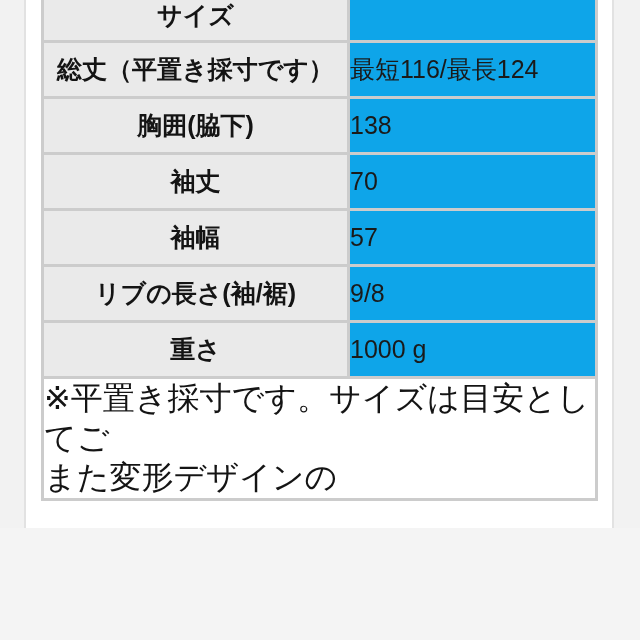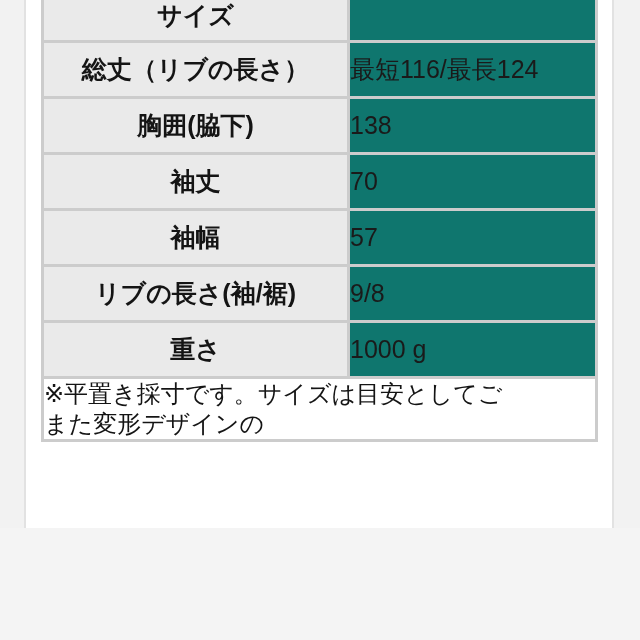--- a/index.html
+++ b/index.html
@@ -83,31 +83,31 @@
     width: 309px;
     background: #eaeaea;
     text-align: center;
     font-weight: bold;
     font-size: 25px;
     color: #141414;
     letter-spacing: 0px;
   }
   td.val-cell {
     width: 248px;
-    background: #0f766e;
+    background: #0ea5e9;
     text-align: left;
     font-weight: normal;
     font-size: 25px;
     color: #1a1a1a;
     padding-left: 12px;
   }
   td.note-cell {
     background: #ffffff;
     text-align: left;
-    font-size: 24px;
+    font-size: 32px;
     color: #141414;
     padding: 6px 4px 4px 8px;
     height: auto;
     line-height: 1.24;
     border-right: 3px solid #cccccc;
     border-bottom: 3px solid #cccccc;
     white-space: pre-line;
     margin-top: 40px;
   }
 
@@ -156,21 +156,21 @@
       <tr>
         <td class="th-cell">
           <span class="cell-text">サイズ</span>
         </td>
         <td class="val-cell">
           <span class="cell-text"></span>
         </td>
       </tr>
       <tr>
         <td class="th-cell">
-          <span class="cell-text">総丈（リブの長さ）</span>
+          <span class="cell-text">総丈（平置き採寸です）</span>
         </td>
         <td class="val-cell">
           <span class="cell-text">最短116/最長124</span>
         </td>
       </tr>
       <tr>
         <td class="th-cell">
           <span class="cell-text">胸囲(脇下)</span>
         </td>
         <td class="val-cell">

